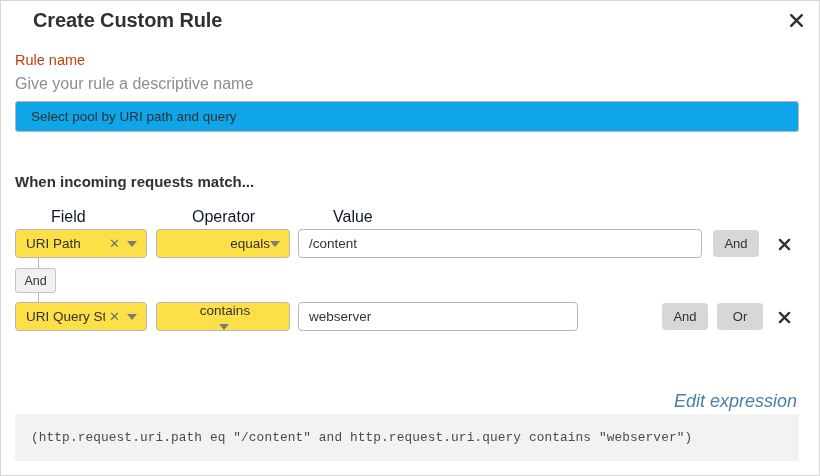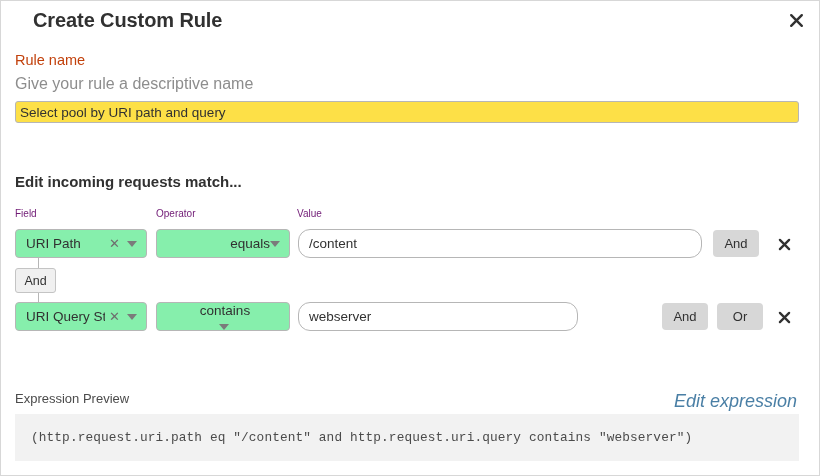--- a/index.html
+++ b/index.html
@@ -61,59 +61,60 @@
     left: 14px;
     top: 74px;
     font-size: 16px;
     color: #8d8d8d;
   }
   .rule-name-input {
     position: absolute;
     left: 14px;
     top: 100px;
     width: 784px;
-    height: 22px;
+    height: 31px;
     box-sizing: border-box;
     border: 1px solid #b6b6b6;
     border-radius: 3px;
-    background: #fde047;
+    background: #0ea5e9;
     font-family: "Liberation Sans", sans-serif;
     font-size: 13.5px;
     color: #313131;
-    padding: 0 4px;
+    padding: 0 15px;
     outline: none;
   }
 
   
   .section-heading {
     position: absolute;
     left: 14px;
     top: 172px;
     font-size: 15px;
     font-weight: bold;
     color: #313131;
   }
   .col-label {
     position: absolute;
     top: 207px;
-    font-size: 10px;
-    color: #701a75;
+    font-size: 16px;
+    color: #0f172a;
+    margin-left: 36px;
   }
   .col-label.field    { left: 14px; }
   .col-label.operator { left: 155px; }
   .col-label.value    { left: 296px; }
 
   
   .ctl {
     position: absolute;
     box-sizing: border-box;
     height: 29px;
     border: 1px solid #b6b6b6;
     border-radius: 4px;
-    background: #86efac;
+    background: #fde047;
     display: flex;
     align-items: center;
   }
   .ctl-text {
     font-size: 13.5px;
     color: #313131;
     white-space: nowrap;
     overflow: hidden;
   }
 
@@ -136,21 +137,21 @@
     border-right: 5px solid transparent;
     border-top: 6px solid #7b7b7b;
     margin-right: 3px;
     cursor: pointer;
     flex: 0 0 auto;
   }
 
   
   .val-input {
     border: 1px solid #b6b6b6;
-    border-radius: 12px;
+    border-radius: 4px;
     background: #fff;
     font-family: "Liberation Sans", sans-serif;
     font-size: 13.5px;
     color: #313131;
     padding: 0 10px;
     outline: none;
     box-sizing: border-box;
     position: absolute;
     height: 29px;
   }
@@ -260,21 +261,21 @@
   <button class="close-btn">
     <svg width="15" height="15" viewBox="0 0 15 15" aria-hidden="true">
       <path d="M2.2 2.2 L12.8 12.8 M12.8 2.2 L2.2 12.8" stroke="#313131" stroke-width="2.4" stroke-linecap="round"></path>
     </svg>
   </button>
 
   <div class="rule-name-label">Rule name</div>
   <div class="rule-name-help">Give your rule a descriptive name</div>
   <input class="rule-name-input" type="text" value="Select pool by URI path and query" style="">
 
-  <div class="section-heading">Edit incoming requests match...</div>
+  <div class="section-heading">When incoming requests match...</div>
 
   <div class="col-label field">Field</div>
   <div class="col-label operator">Operator</div>
   <div class="col-label value">Value</div>
 
   <div class="connector-line" style="top:257px;height:11px;"></div>
   <div class="connector-line" style="top:291px;height:11px;"></div>
   <button class="connector-and">And</button>
 
   <div>
@@ -317,17 +318,16 @@
     <button class="pill" style="left:661px; top:302px; width:46px;">And</button>
     <button class="pill" style="left:716px; top:302px; width:46px;">Or</button>
 
     <button class="row-x" style="left:773px; top:306px;">
       <svg width="13" height="13" viewBox="0 0 13 13" aria-hidden="true">
         <path d="M1.9 1.9 L11.1 11.1 M11.1 1.9 L1.9 11.1" stroke="#313131" stroke-width="2.3" stroke-linecap="round"></path>
       </svg>
     </button>
   </div>
 
-  <div class="exp-label">Expression Preview</div>
   <a class="exp-edit" href="#">Edit expression</a>
   <div class="exp-code">(http.request.uri.path eq "/content" and http.request.uri.query contains "webserver")</div>
 
 </div>
 
 </body></html>

